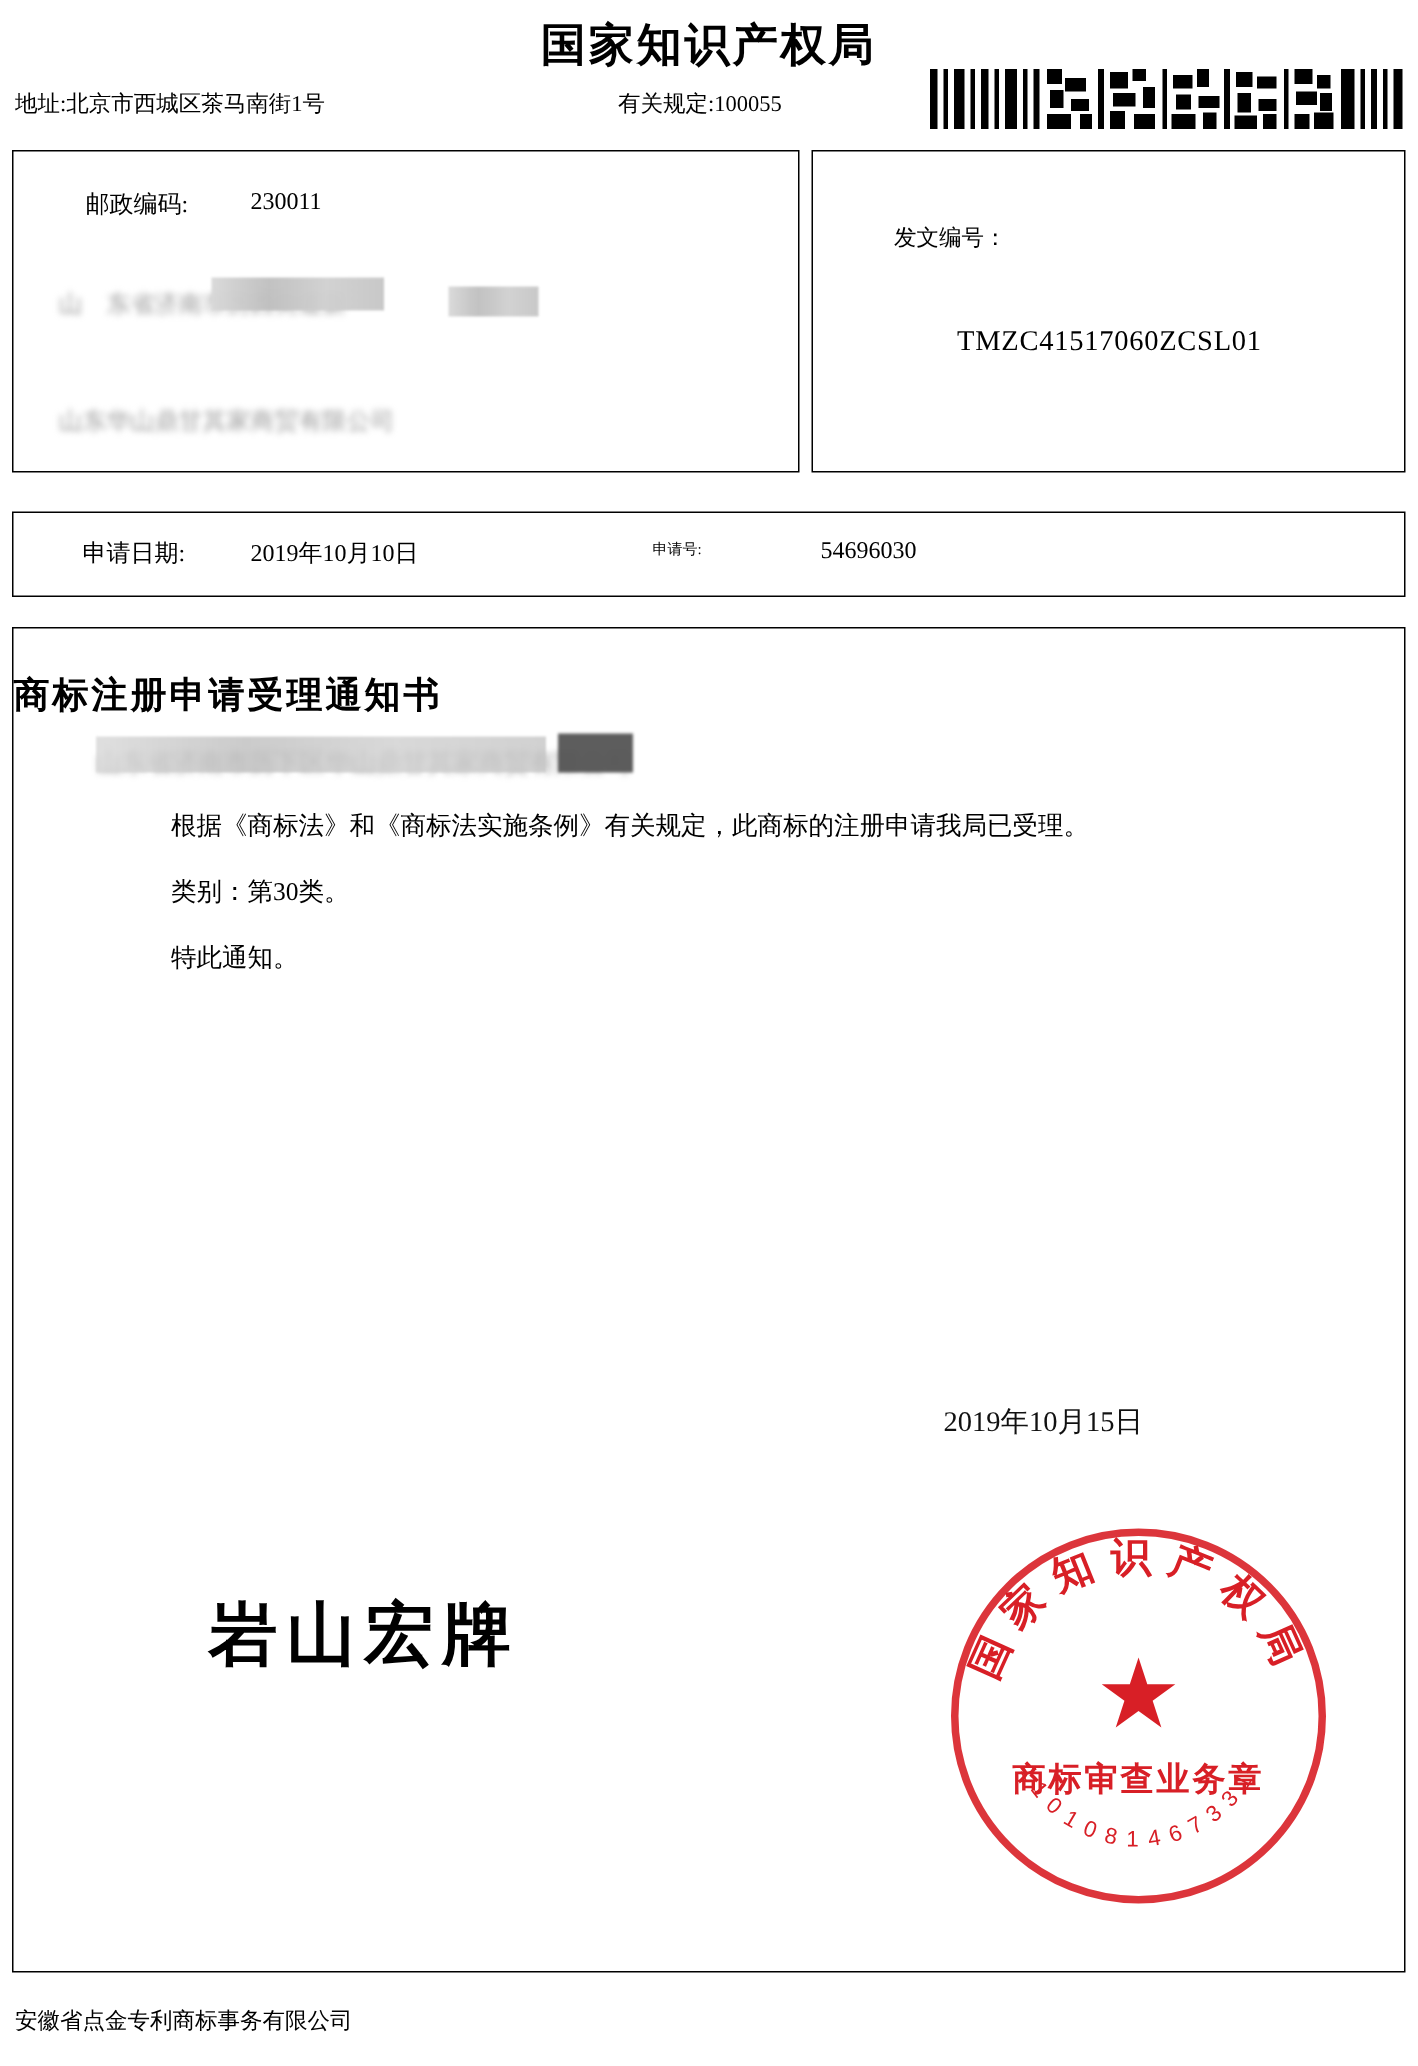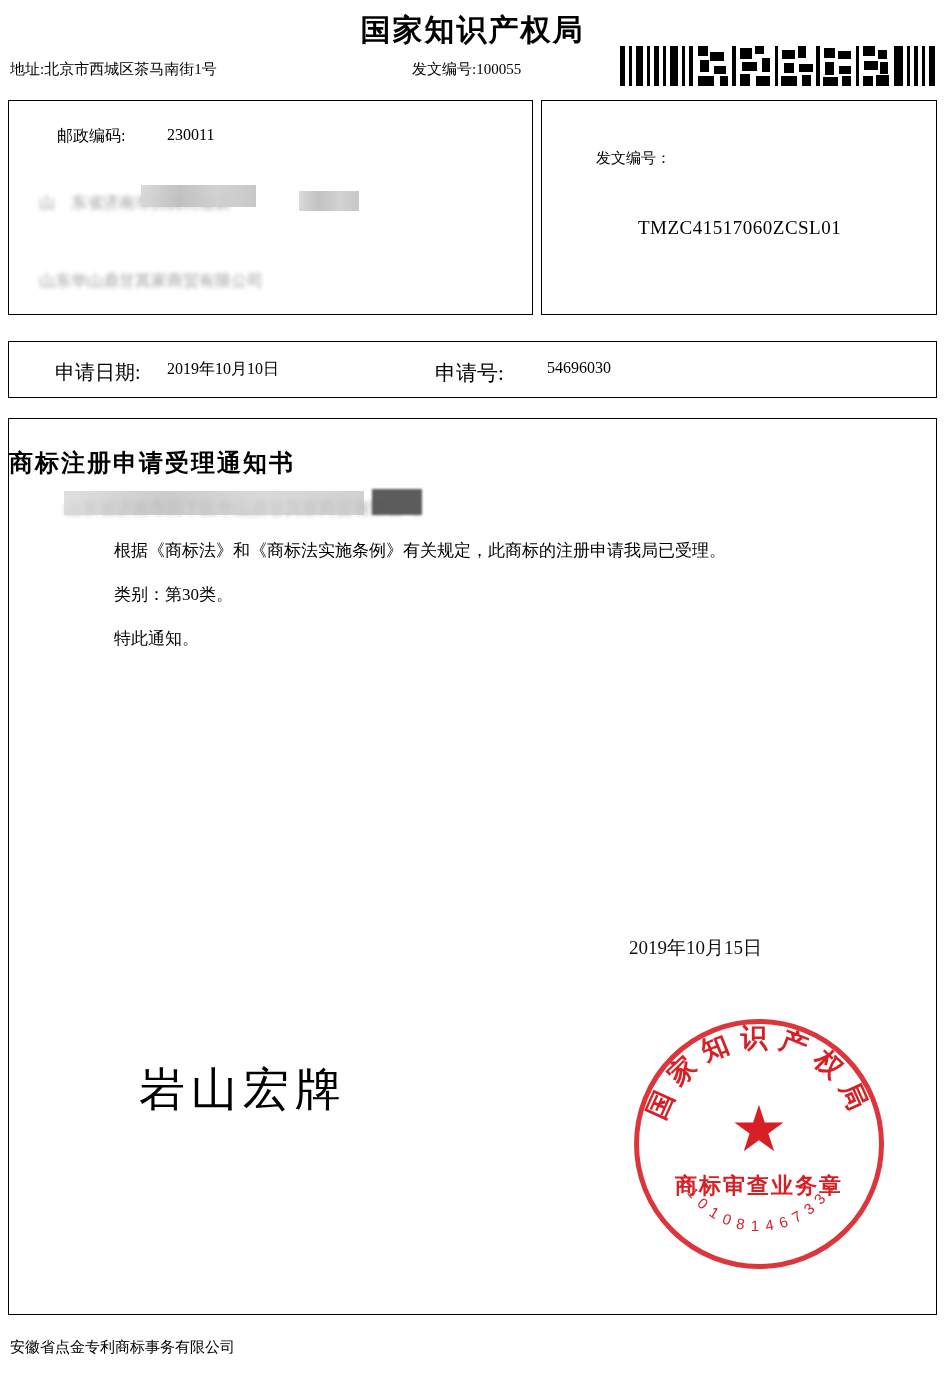--- a/index.html
+++ b/index.html
@@ -92,23 +92,23 @@
     position: absolute;
     font-size: 16px;
     color: #9a9a9a;
     filter: blur(2.2px);
     white-space: nowrap;
   }
 
   .lbl-docnum { left: 36px; top: 48px; font-size: 15px; }
   .val-docnum { left: 78px; top: 116px; font-size: 19px; letter-spacing: .5px; }
 
-  .lbl-appdate { left: 28px; top: 17px; font-size: 20px; }
+  .lbl-appdate { left: 28px; top: 17px; font-size: 16px; }
   .val-appdate { left: 140px; top: 17px; font-size: 16px; }
-  .lbl-appno   { left: 408px; top: 17px; font-size: 21px; }
+  .lbl-appno   { left: 408px; top: 17px; font-size: 10px; }
   .val-appno   { left: 520px; top: 17px; font-size: 16px; }
 
   
   .main-title {
     position: absolute;
     top: 28px;
     left: 0;
     width: 929px;
     text-align: left;
     font-size: 24px;
@@ -124,20 +124,21 @@
   .p2 { left: 105px; top: 164px; }
   .p3 { left: 105px; top: 208px; }
 
   .mark-text {
     position: absolute;
     left: 130px;
     top: 640px;
     font-size: 46px;
     letter-spacing: 6px;
     font-family: "Liberation Serif", "DejaVu Serif", serif;
+    font-weight: bold;
   }
 
   
   .seal {
     position: absolute;
     left: 625px;
     top: 600px;
     width: 250px;
     height: 250px;
   }
@@ -188,21 +189,21 @@
     text-align: center;
   }
 </style>
 </head>
 <body>
 
 <div id="page">
 
   <div class="doc-title">国家知识产权局</div>
   <div class="addr-line">地址:北京市西城区茶马南街1号</div>
-  <div class="post-line">发文编号:100055</div>
+  <div class="post-line">有关规定:100055</div>
 
   <div class="barcode">
     <div class="bar" style="left:0px;width:5px;"></div>
     <div class="bar" style="left:9px;width:3px;"></div>
     <div class="bar" style="left:16px;width:7px;"></div>
     <div class="bar" style="left:27px;width:3px;"></div>
     <div class="bar" style="left:34px;width:5px;"></div>
     <div class="bar" style="left:43px;width:3px;"></div>
     <div class="bar" style="left:50px;width:8px;"></div>
     <div class="bar" style="left:62px;width:3px;"></div>

